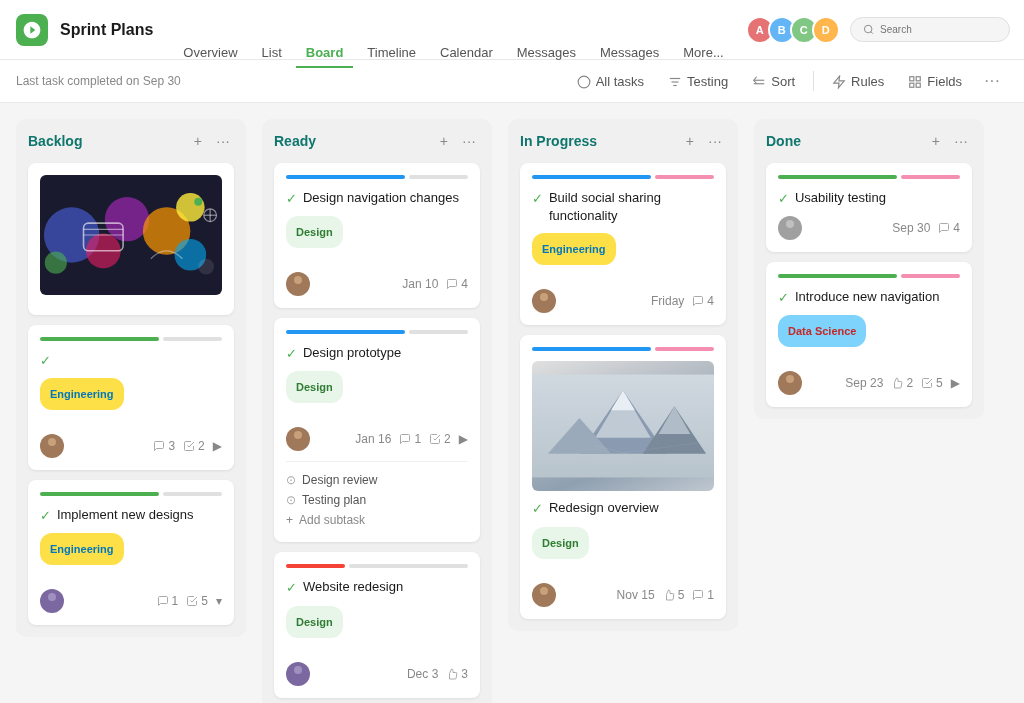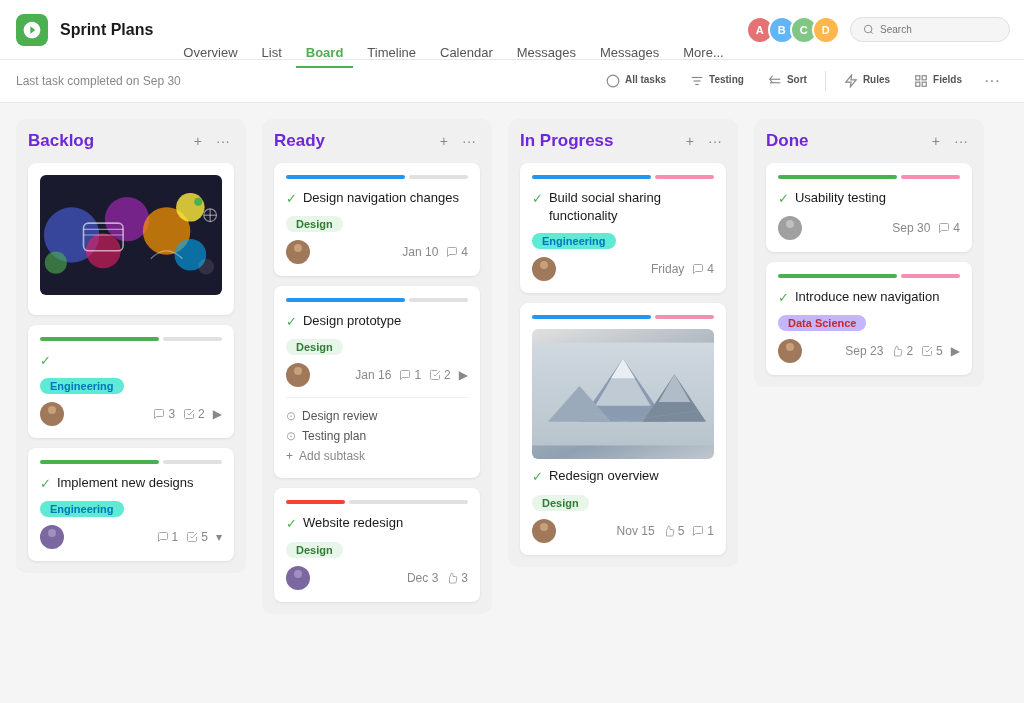--- a/index.html
+++ b/index.html
@@ -17,43 +17,43 @@
     .avatar-group { display: flex; }
     .avatar { width: 28px; height: 28px; border-radius: 50%; border: 2px solid #fff; margin-left: -6px; overflow: hidden; background: #ccc; display: flex; align-items: center; justify-content: center; font-size: 11px; font-weight: 600; color: #fff; }
     .avatar:first-child { margin-left: 0; }
     .search-box { display: flex; align-items: center; background: #f5f5f5; border: 1px solid #e0e0e0; border-radius: 20px; padding: 5px 12px; gap: 6px; width: 160px; }
     .search-box input { border: none; background: transparent; font-size: 10px; outline: none; width: 100%; color: #333; }
 
     
     .toolbar { background: #fff; border-bottom: 1px solid #e8e8e8; padding: 8px 16px; display: flex; align-items: center; gap: 16px; }
     .toolbar-left { font-size: 12px; color: #888; }
     .toolbar-right { display: flex; align-items: center; gap: 4px; margin-left: auto; }
-    .toolbar-btn { display: flex; align-items: flex-start; gap: 5px; padding: 5px 10px; font-size: 10px; color: #555; cursor: pointer; border-radius: 4px; border: none; background: transparent; font-weight: bold; }
+    .toolbar-btn { display: flex; align-items: flex-end; gap: 5px; padding: 5px 10px; font-size: 13px; color: #555; cursor: pointer; border-radius: 4px; border: none; background: transparent; }
     .toolbar-divider { width: 1px; height: 20px; background: #e0e0e0; margin: 0 4px; }
     .toolbar-dots { padding: 4px 8px; cursor: pointer; color: #888; font-size: 16px; }
 
     
     .board { display: flex; gap: 16px; padding: 16px; overflow-x: auto; align-items: flex-start; min-height: calc(100vh - 105px); }
     .column { background: #f0f0f0; border-radius: 10px; width: 230px; min-width: 230px; padding: 12px; display: flex; flex-direction: column; gap: 10px; }
     .column-header { display: flex; align-items: center; justify-content: space-between; margin-bottom: 2px; }
-    .column-title { font-size: 17px; font-weight: 700; color: #6d28d9; }
+    .column-title { font-size: 14px; font-weight: 700; color: #0f766e; }
     .column-actions { display: flex; gap: 6px; align-items: center; }
     .col-action-btn { background: none; border: none; cursor: pointer; color: #888; font-size: 14px; padding: 2px 4px; border-radius: 3px; }
 
     
     .card { background: #fff; border-radius: 8px; padding: 12px; box-shadow: 0 1px 3px rgba(0,0,0,0.08); cursor: pointer; }
     .card-color-bar { height: 4px; border-radius: 2px; margin-bottom: 10px; display: flex; gap: 4px; }
     .card-color-seg { height: 4px; border-radius: 2px; flex: 1; }
     .card-title { font-size: 13px; font-weight: 500; color: #1a1a1a; margin-bottom: 8px; line-height: 1.4; display: flex; align-items: flex-start; gap: 6px; }
     .check-icon { color: #4caf50; flex-shrink: 0; margin-top: 1px; }
-    .tag { display: inline-block; padding: 2px 10px; border-radius: 12px; font-size: 11px; font-weight: 600; margin-bottom: 2px; }
-    .tag-engineering { background: #5eead4; color: #0277bd; }
+    .tag { display: inline-block; padding: 10px 10px; border-radius: 12px; font-size: 11px; font-weight: 600; margin-bottom: 18px; }
+    .tag-engineering { background: #fde047; color: #0277bd; }
     .tag-design { background: #e8f5e9; color: #2e7d32; }
     .tag-research { background: #f3e5f5; color: #7b1fa2; }
-    .tag-datascience { background: #c4b5fd; color: #c62828; }
+    .tag-datascience { background: #7dd3fc; color: #c62828; }
     .card-footer { display: flex; align-items: center; justify-content: space-between; margin-top: 6px; }
     .card-avatar { width: 24px; height: 24px; border-radius: 50%; background: #ccc; display: flex; align-items: center; justify-content: center; font-size: 10px; color: #fff; overflow: hidden; flex-shrink: 0; }
     .card-meta { display: flex; align-items: center; gap: 8px; color: #888; font-size: 12px; }
     .card-meta span { display: flex; align-items: center; gap: 3px; }
     .card-date { font-size: 12px; color: #888; }
     .subtask-item { display: flex; align-items: center; gap: 6px; font-size: 12px; color: #555; padding: 3px 0; }
     .subtask-check { color: #aaa; }
     .add-subtask { display: flex; align-items: center; gap: 6px; font-size: 12px; color: #888; padding: 3px 0; cursor: pointer; }
 
     

